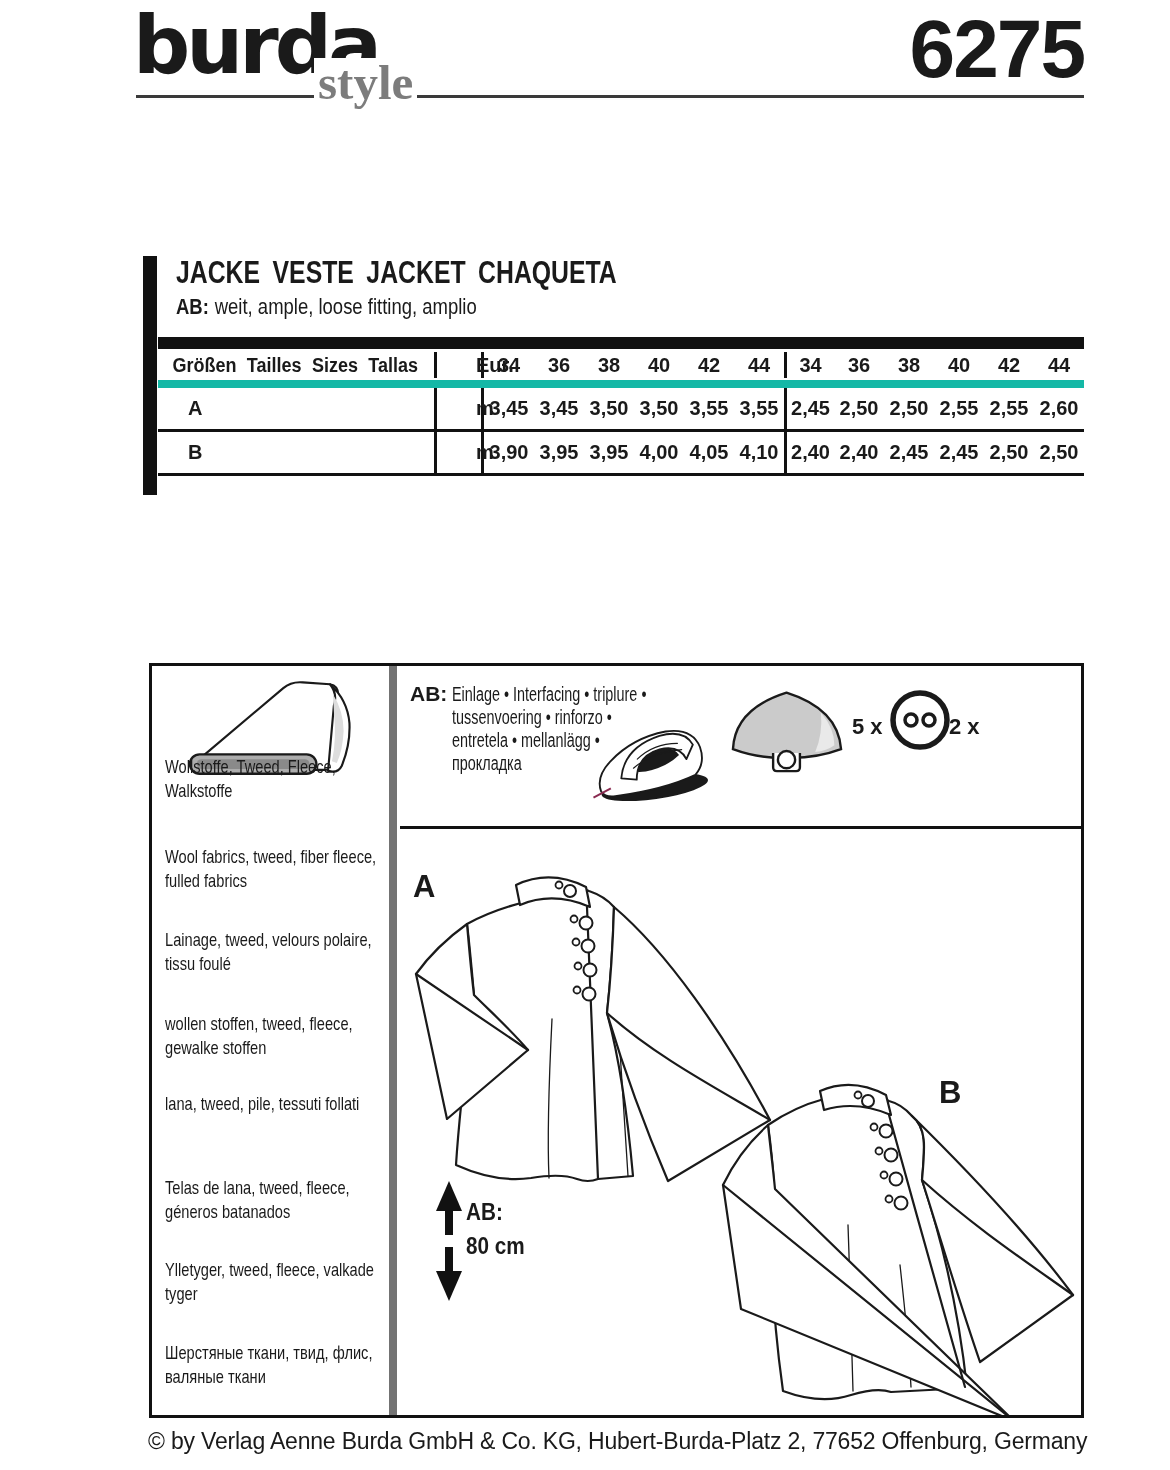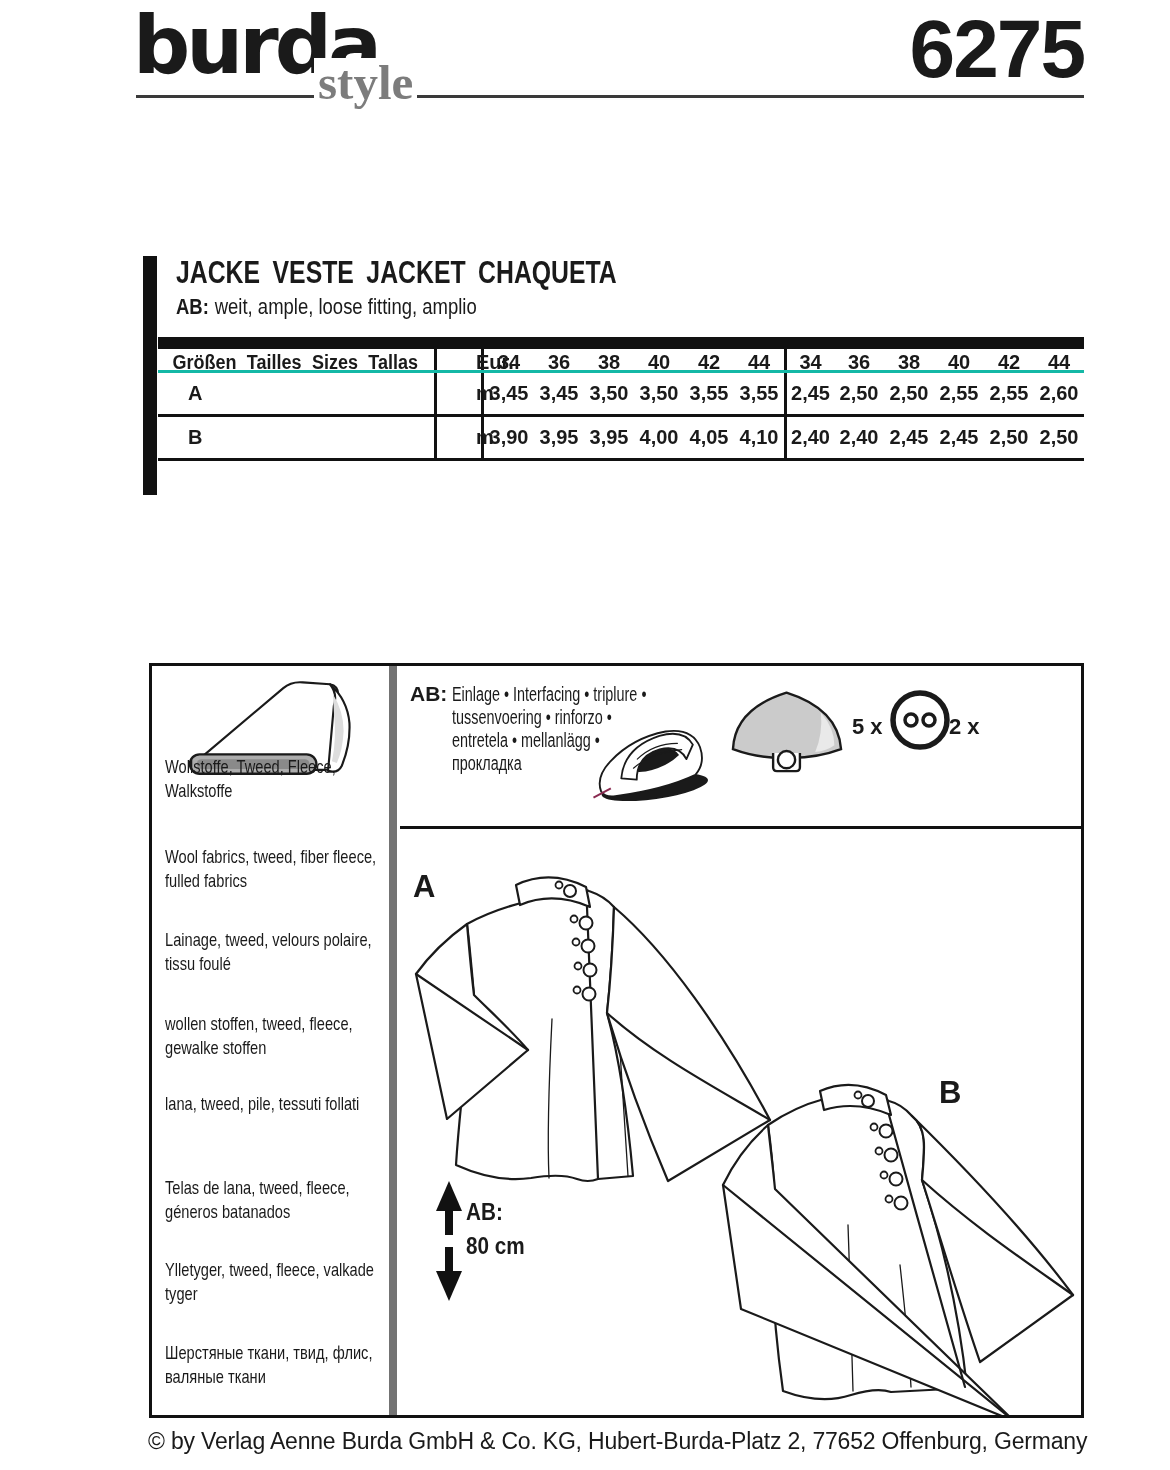--- a/index.html
+++ b/index.html
@@ -23,21 +23,21 @@
   .title-sub{left:140px;top:294px;font-size:22px;white-space:nowrap;transform:scaleX(0.84);transform-origin:0 0;}
   .title-sub b{margin-right:7px;}
 
   
   .tbl{left:122px;top:337px;width:926px;}
   .tbl-topbar{width:926px;height:12px;background:#111;}
   .trow{display:flex;box-sizing:border-box;}
   .trow div{box-sizing:border-box;text-align:center;font-weight:bold;font-size:20px;overflow:visible;}
   .r1{height:28px;border-bottom:2px solid #111;}
   .r1 div{line-height:26px;}
-  .r2{height:24px;border-bottom:3px solid #14b8a6;}
+  .r2{height:39px;border-bottom:8px solid #14b8a6;align-items:center;}
   .r2 div{line-height:26px;}
   .rv{height:44px;border-bottom:3px solid #111;}
   .rv div{line-height:41px;}
   .rb{border-bottom:3px solid #111;}
   .c-label{width:276px;text-align:left !important;}
   .c-unit{width:50px;border-left:3px solid #111;border-right:3px solid #111;padding-left:39px;}
   .c-val{width:50px;}
   .c-grp{width:300px;}
   .c-grp2{border-left:3px solid #111;}
   .gdiv{border-left:3px solid #111;}

